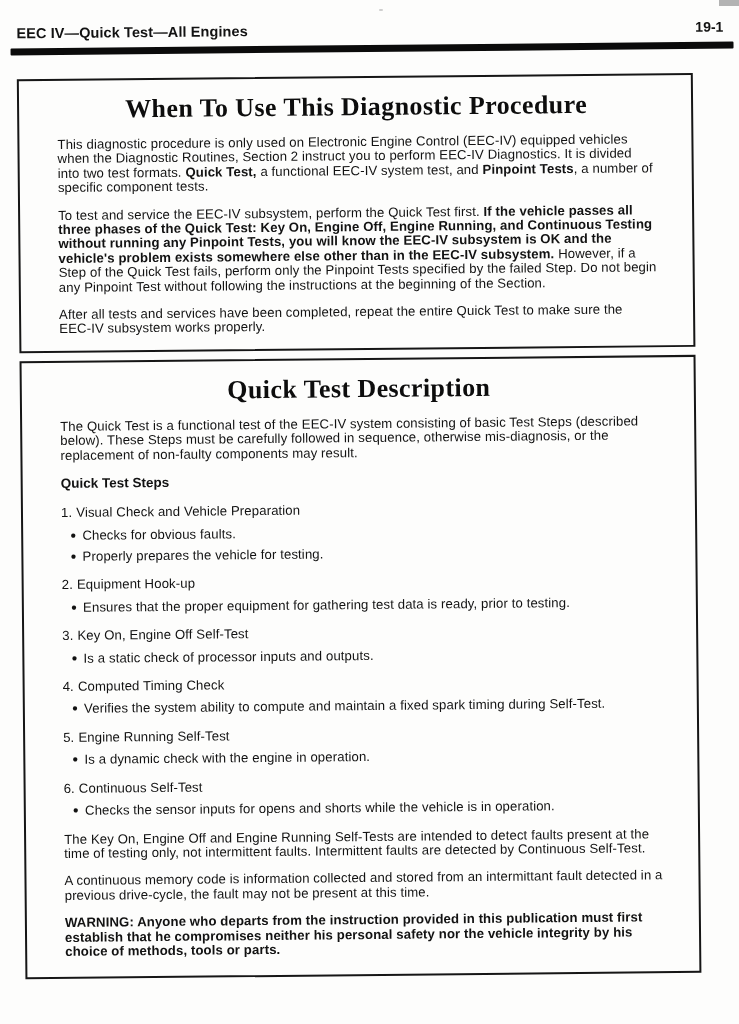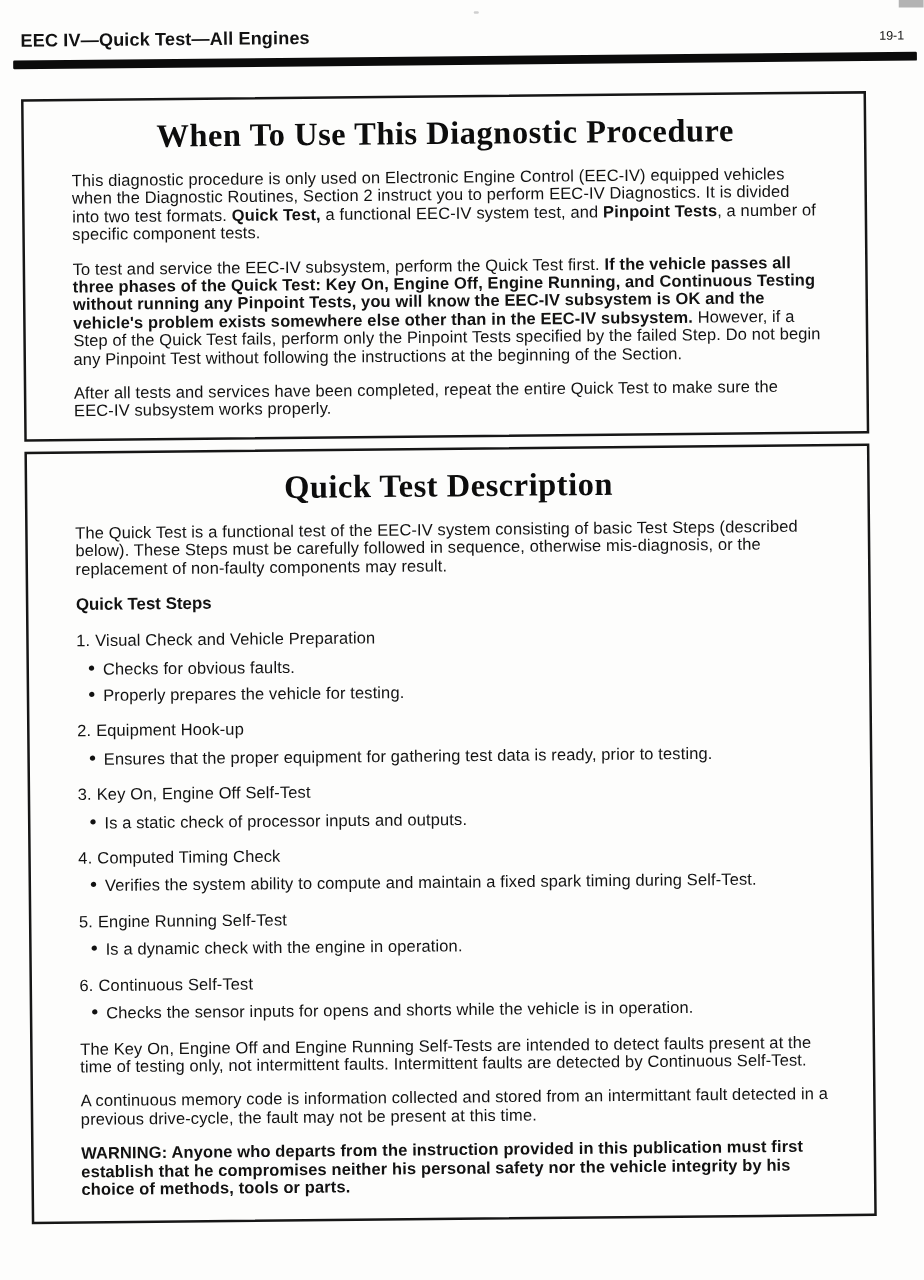--- a/index.html
+++ b/index.html
@@ -19,21 +19,21 @@
     position: absolute; inset: 0;
     transform: rotate(-0.55deg);
     transform-origin: 50% 40%;
   }
   
   .page-header {
     position: absolute; top: 22px; left: 20px; right: 12px;
     display: flex; justify-content: space-between; align-items: flex-end;
   }
   .h-title { font-size: 14.5px; font-weight: bold; letter-spacing: 0.1px; }
-  .h-num   { font-size: 10px;  font-weight: normal; }
+  .h-num   { font-size: 14px;  font-weight: bold; }
   .h-rule {
     position: absolute; top: 45px; left: 14px; width: 723px; height: 7px;
     background: #0b0b0b; border-radius: 1px;
   }
   
   .box {
     position: absolute; left: 20px; width: 676px;
     border: 2.5px solid #161616;
     background: #fdfdfc;
     padding: 8px 36px 14px 38px;

